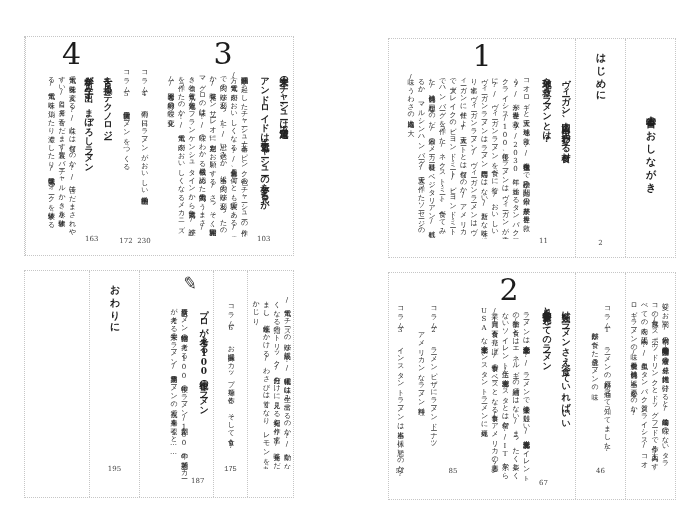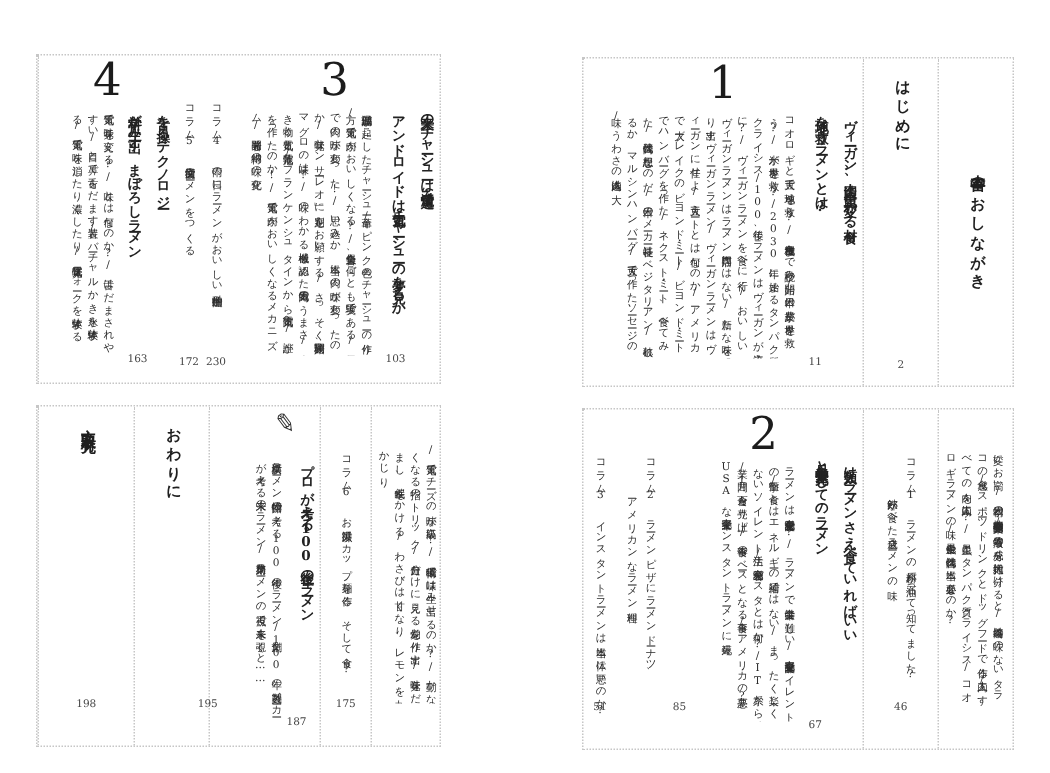--- a/index.html
+++ b/index.html
@@ -156,33 +156,29 @@
 </div>
 
 <div class="band" style="left:24px;top:270px;width:270px;height:228px;">
   <div class="sec cont bl" style="width:46px;">
     <div class="v contt">/電気でチーズの味が高級に!/催眠術で味は生み出せるのか?/動かなくなる指のトリック/自分だけに見える幻覚を作り出す/味覚をだまし、催眠をかける/わさびは甘くなり、レモンを丸かじり</div>
   </div>
   <div class="sec colblk bl" style="width:34px;">
     <div class="v collines">
       <div>コラム6　お湯以外でカップ麺を作る、そして食う!</div>
     </div>
-    <div class="pg pgc" style="bottom:24px;">175</div>
+    <div class="pg pgc" style="bottom:24px;font-family:Liberation Mono, monospace;">175</div>
   </div>
   <div class="sec bl" style="width:74px;">
     <div class="proicon">✎</div>
     <div class="probody">
       <div class="titles v">
         <div class="tl">プロが考える100年後のラーメン</div>
         <span class="pg pgch" style="left:2px;">187</span>
       </div>
       <div class="toc v">新横浜ラーメン博物館の考える100年後のラーメン/創業100年の製麺メーカーが考える未来のラーメン/業務用ラーメンの視点で未来を覗くと……</div>
     </div>
   </div>
   <div class="sec simple bl" style="width:50px;">
     <div class="v label">おわりに</div>
-    <div class="pg pgc" style="bottom:24px;margin-left:24px;">195</div>
-  </div>
-  <div class="sec simple grow bl">
-    <div class="v label">文中取材先</div>
-    <div class="pg pgc" style="bottom:24px;">198</div>
+    <div class="pg pgc" style="bottom:24px;">195</div>
   </div>
 </div>
 
 </body></html>

